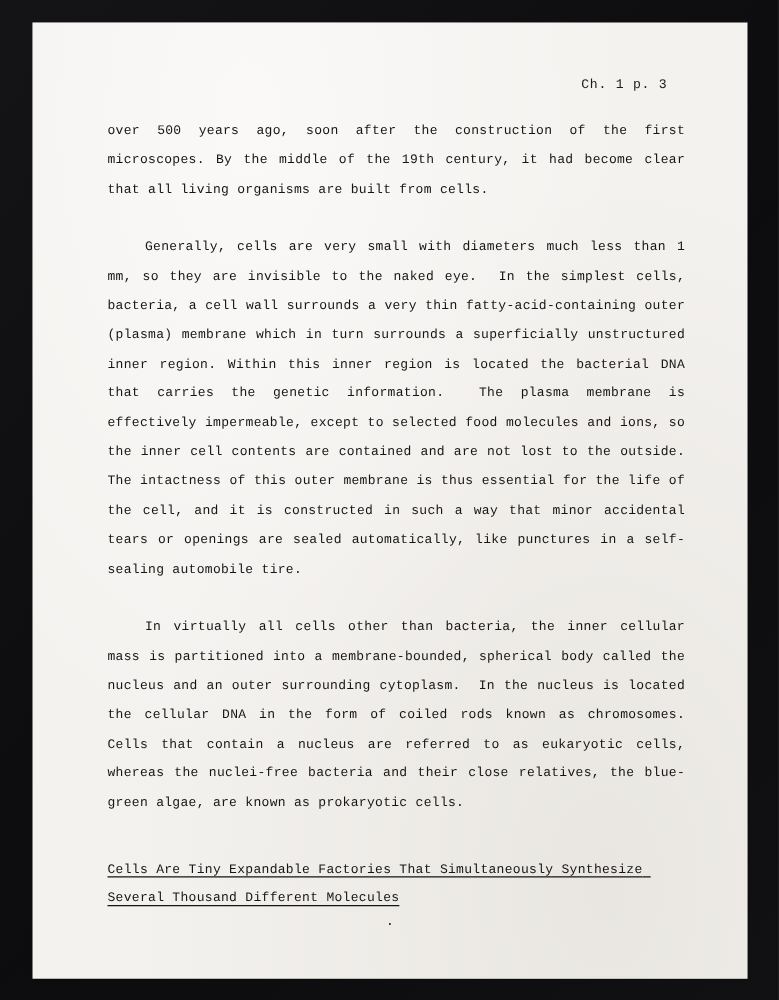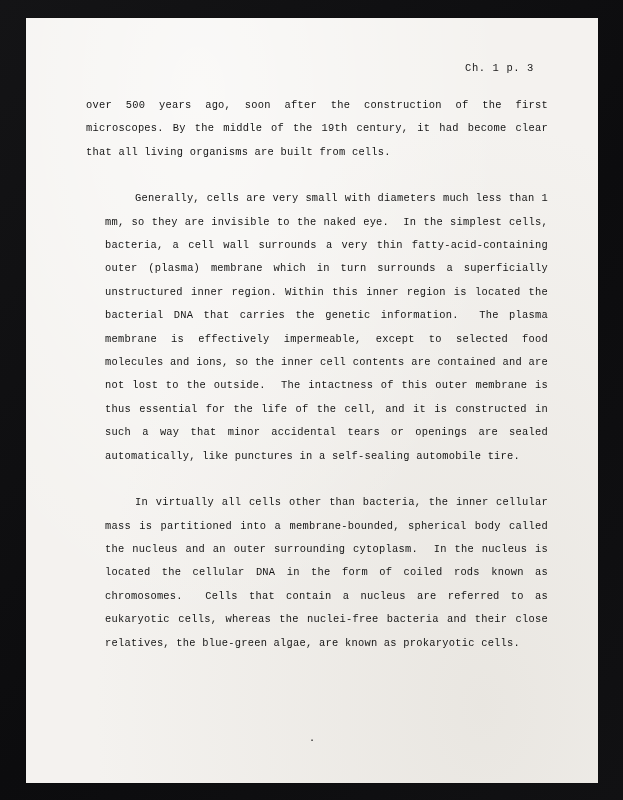--- a/index.html
+++ b/index.html
@@ -60,21 +60,20 @@
     margin: 0 0 0 0;
     font-size: 10.4px;
     line-height: 23.4px;
     letter-spacing: 0.25px;
     text-align: justify;
     color: #151515;
     white-space: pre-wrap;
   }
   p.para + p.para {
     margin-top: 23px;
-    margin-left: 19px;
   }
   p.indent {
     text-indent: 30px;
   }
   .heading {
     margin-top: 30px;
     font-size: 10.4px;
     line-height: 23.4px;
     letter-spacing: 0.25px;
     color: #151515;
@@ -101,18 +100,19 @@
     <div class="page-inner">
 
       <div class="folio">Ch. 1 p. 3</div>
 
       <p class="para">over 500 years ago, soon after the construction of the first microscopes. By the middle of the 19th century, it had become clear that all living organisms are built from cells.</p>
 
       <p class="para indent">Generally, cells are very small with diameters much less than 1 mm, so they are invisible to the naked eye.  In the simplest cells, bacteria, a cell wall surrounds a very thin fatty-acid-containing outer (plasma) membrane which in turn surrounds a superficially unstructured inner region. Within this inner region is located the bacterial DNA that carries the genetic information.  The plasma membrane is effectively impermeable, except to selected food molecules and ions, so the inner cell contents are contained and are not lost to the outside.  The intactness of this outer membrane is thus essential for the life of the cell, and it is constructed in such a way that minor accidental tears or openings are sealed automatically, like punctures in a self-sealing automobile tire.</p>
 
       <p class="para indent">In virtually all cells other than bacteria, the inner cellular mass is partitioned into a membrane-bounded, spherical body called the nucleus and an outer surrounding cytoplasm.  In the nucleus is located the cellular DNA in the form of coiled rods known as chromosomes.  Cells that contain a nucleus are referred to as eukaryotic cells, whereas the nuclei-free bacteria and their close relatives, the blue-green algae, are known as prokaryotic cells.</p>
 
+      <div class="heading">Cells Are Tiny Expandable Factories That Simultaneously Synthesize Several Thousand Different Molecules</div>
 
       <div class="footdot">.</div>
 
     </div>
   </div>
 </div>
 
 </body></html>

